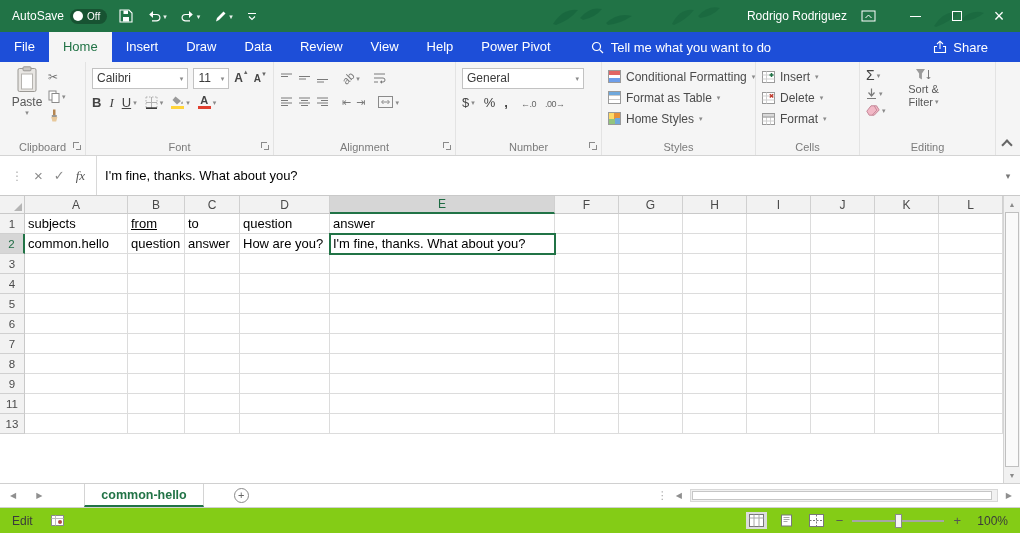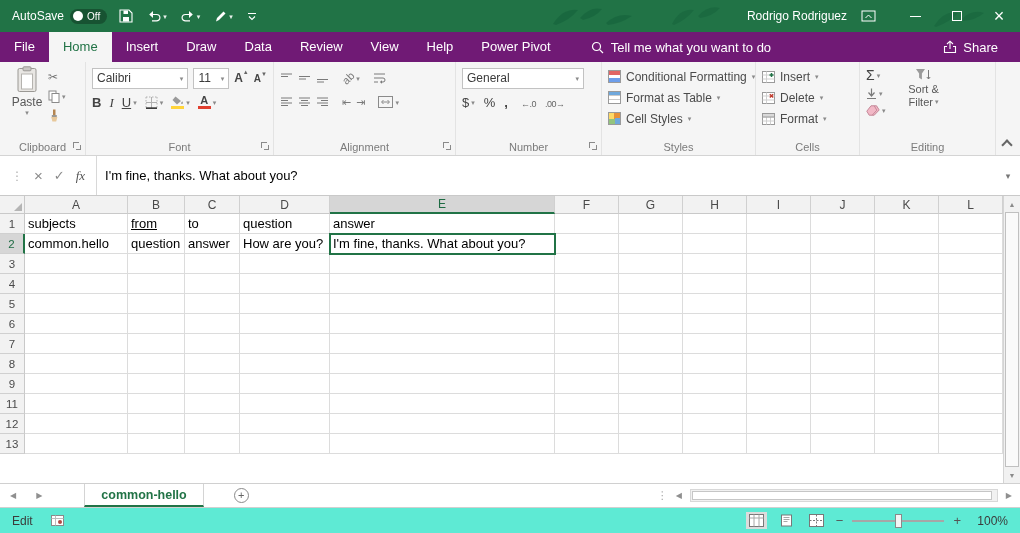--- a/index.html
+++ b/index.html
@@ -23,27 +23,27 @@
                color:#fff; pointer-events:none; z-index:1; }
   .tb-right { margin-left:auto; display:flex; align-items:center; }
   .username { font-size:12px; margin-right:14px; }
   .ribbon-opts { margin-right:18px; display:flex; }
   .winbtn { width:42px; height:32px; display:flex; align-items:center; justify-content:center; }
   .winbtn .maxbox { width:10px; height:10px; border:1px solid #fff; }
   .winbtn .minline { width:11px; border-top:1px solid #fff; display:block; }
   .winbtn.close { font-size:18px; line-height:1; }
 
   
-  .tabbar { flex:0 0 30px; background:#701a75; display:flex; align-items:stretch; }
+  .tabbar { flex:0 0 30px; background:#1d4ed8; display:flex; align-items:stretch; }
   .rtab { padding:0 14px; line-height:30px; font-size:13px; color:#fff; white-space:nowrap; }
   .rtab.active { background:#f5f5f5; color:#217346; }
   .tellme { display:flex; align-items:center; gap:7px; color:#fff; font-size:13px;
             margin-left:26px; white-space:nowrap; }
   .share { display:flex; align-items:center; gap:6px; color:#fff; font-size:13px;
-           margin-left:auto; margin-right:22px; white-space:nowrap; }
+           margin-left:auto; margin-right:32px; white-space:nowrap; }
 
   
   .ribbon { flex:0 0 94px; background:#f5f5f5; border-bottom:1px solid #d4d4d4;
             display:flex; position:relative; overflow:hidden; }
   .r-group { position:relative; border-right:1px solid #e3e3e3; padding:4px 6px 16px 6px;
              flex:0 0 auto; }
   .g-label { position:absolute; bottom:2px; left:0; right:0; text-align:center;
              font-size:11px; color:#7b7b7b; }
   .launcher { position:absolute; right:3px; bottom:4px; width:9px; height:9px; }
   .launcher::before { content:""; position:absolute; left:0; top:0; width:5px; height:5px;
@@ -140,21 +140,21 @@
               color:#666; align-self:center; margin-left:30px; line-height:1; }
   .sb-right { margin-left:auto; display:flex; align-items:center; gap:8px; padding-right:8px; }
   .sb-dots { color:#a8a8a8; font-size:11px; }
   .harrow { color:#8f8f8f; font-size:8px; }
   .hscroll { width:308px; height:13px; background:#f1f1f1; border:1px solid #d8d8d8;
              position:relative; }
   .hthumb { position:absolute; left:1px; top:1px; bottom:1px; right:5px; background:#fff;
             border:1px solid #c6c6c6; }
 
   
-  .statusbar { flex:0 0 26px; background:#5eead4; border-top:1px solid #d0d0d0;
+  .statusbar { flex:0 0 26px; background:#84cc16; border-top:1px solid #d0d0d0;
                display:flex; align-items:center; font-size:12px; color:#3b3b3b; }
   .st-mode { margin-left:12px; }
   .st-macro { margin-left:18px; display:flex; }
   .st-right { margin-left:auto; display:flex; align-items:center; gap:9px; padding-right:12px; }
   .viewbtn { padding:2px 3px; display:flex; }
   .viewbtn.on { background:#dcdcdc; }
   .zoom-minus,.zoom-plus { color:#555; font-size:13px; }
   .zslider { width:92px; height:14px; position:relative; display:flex; align-items:center; }
   .ztrack { width:100%; height:2px; background:#a6a6a6; }
   .ztick { position:absolute; left:50%; top:3px; width:1px; height:8px; background:#a6a6a6; }
@@ -453,21 +453,21 @@
         <span>Conditional Formatting</span>
         <span class="car">▾</span>
       </div>
       <div class="menu-row">
         <span class="sq ft"></span>
         <span>Format as Table</span>
         <span class="car">▾</span>
       </div>
       <div class="menu-row">
         <span class="sq cs"></span>
-        <span>Cell Styles</span>
+        <span>Home Styles</span>
         <span class="car">▾</span>
       </div>
       <span class="g-label">Styles</span>
     </div>
 
     <div class="r-group" style="width:104px">
       <div class="menu-row">
         <svg width="13" height="12" viewBox="0 0 13 12">
           <rect x="0.5" y="0.5" width="12" height="11" fill="#fff" stroke="#9a9a9a"></rect>
           <path d="M0.5 4 H12.5 M0.5 8 H12.5 M4.5 0.5 V11.5" stroke="#cfcfcf"></path>
@@ -714,35 +714,20 @@
             <div class="cell" style="width: 225px;"></div>
             <div class="cell" style="width: 64px;"></div>
             <div class="cell" style="width: 64px;"></div>
             <div class="cell" style="width: 64px;"></div>
             <div class="cell" style="width: 64px;"></div>
             <div class="cell" style="width: 64px;"></div>
             <div class="cell" style="width: 64px;"></div>
             <div class="cell" style="width: 64px;"></div>
           </div>
           <div class="grid-row" style="height: 20px;">
-            <div class="row-header" style="width: 25px;">12</div>
-            <div class="cell" style="width: 103px;"></div>
-            <div class="cell" style="width: 57px;"></div>
-            <div class="cell" style="width: 55px;"></div>
-            <div class="cell" style="width: 90px;"></div>
-            <div class="cell" style="width: 225px;"></div>
-            <div class="cell" style="width: 64px;"></div>
-            <div class="cell" style="width: 64px;"></div>
-            <div class="cell" style="width: 64px;"></div>
-            <div class="cell" style="width: 64px;"></div>
-            <div class="cell" style="width: 64px;"></div>
-            <div class="cell" style="width: 64px;"></div>
-            <div class="cell" style="width: 64px;"></div>
-          </div>
-          <div class="grid-row" style="height: 20px;">
             <div class="row-header" style="width: 25px;">13</div>
             <div class="cell" style="width: 103px;"></div>
             <div class="cell" style="width: 57px;"></div>
             <div class="cell" style="width: 55px;"></div>
             <div class="cell" style="width: 90px;"></div>
             <div class="cell" style="width: 225px;"></div>
             <div class="cell" style="width: 64px;"></div>
             <div class="cell" style="width: 64px;"></div>
             <div class="cell" style="width: 64px;"></div>
             <div class="cell" style="width: 64px;"></div>

